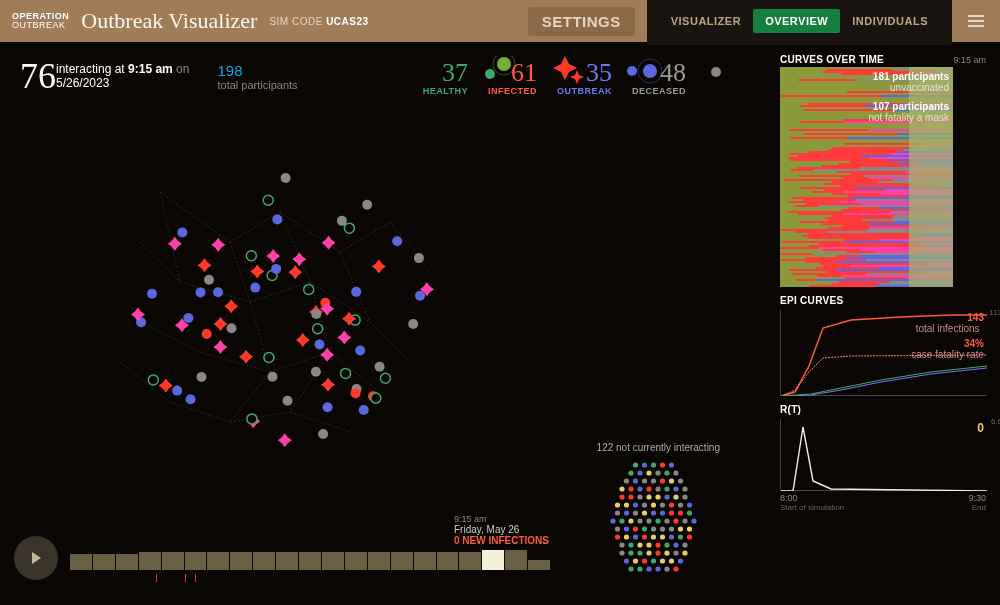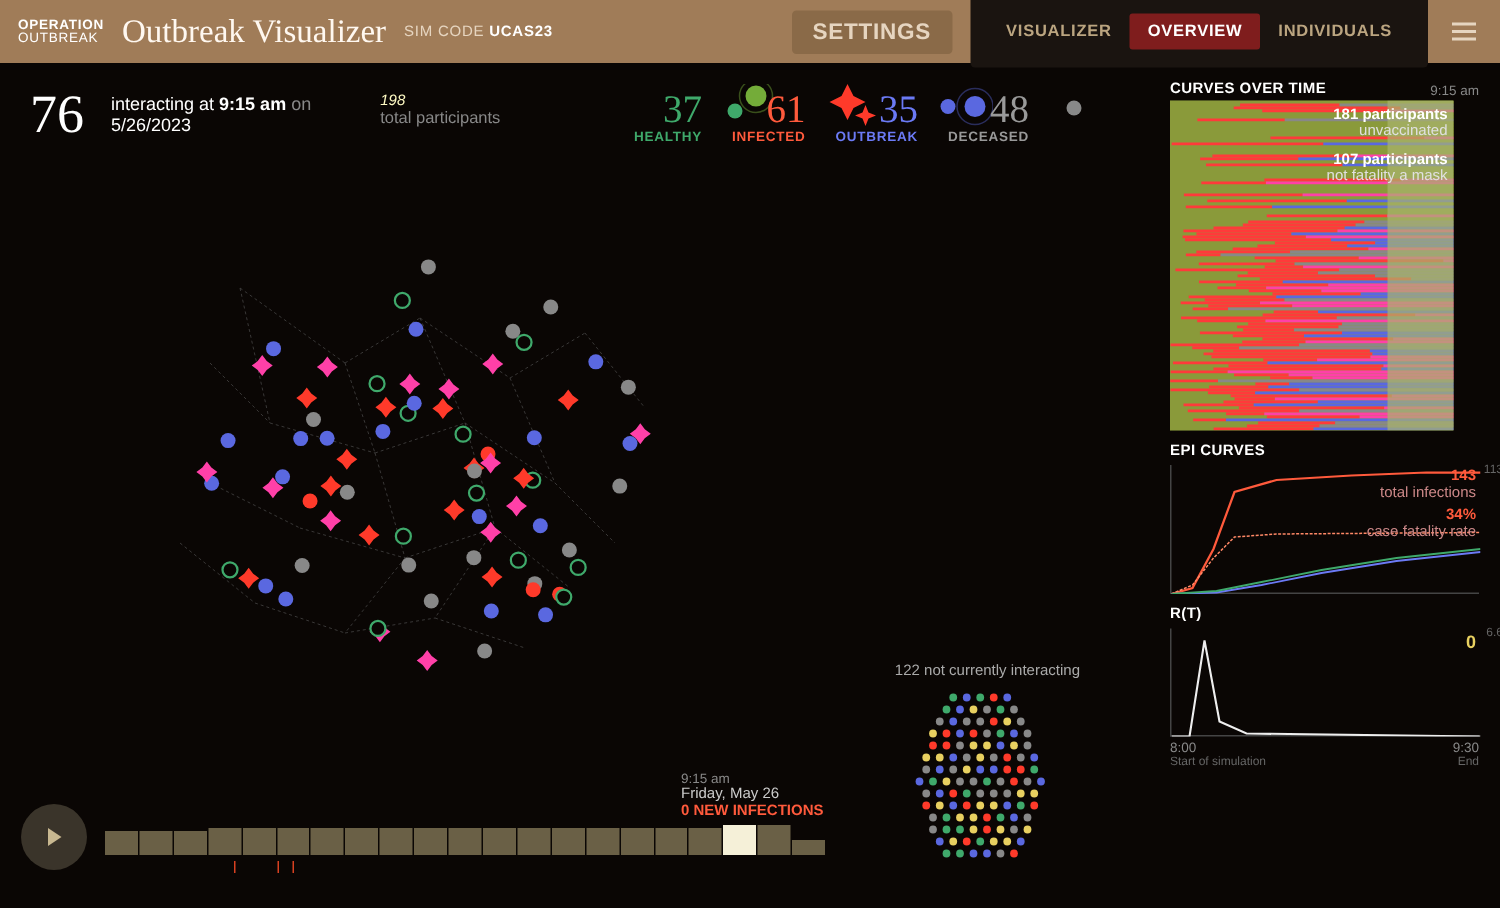--- a/index.html
+++ b/index.html
@@ -59,21 +59,21 @@
 }
 .nav-tab {
   color: #bba580;
   font-size: 11px;
   font-weight: 700;
   letter-spacing: 0.5px;
   padding: 6px 12px;
   cursor: pointer;
 }
 .nav-tab.active {
-  background: #7f1d1d;
+  background: #15803d;
   color: #fff;
   border-radius: 2px;
 }
 .hamburger {
   display: flex;
   flex-direction: column;
   gap: 3px;
   cursor: pointer;
   padding: 4px;
 }
@@ -91,26 +91,26 @@
   padding: 16px 10px 10px 20px;
 }
 .sidebar {
   width: 230px;
   padding: 12px 14px 10px 10px;
   display: flex;
   flex-direction: column;
   gap: 8px;
 }
 
-.interact-row { display: flex; align-items: flex-start; gap: 18px; }
+.interact-row { display: flex; align-items: flex-start; gap: 0; }
 .big-num { font-size: 36px; color: #fff; font-family: Georgia, serif; line-height: 1; }
 .interact-text { font-size: 12px; color: #fff; padding-top: 4px; }
 .interact-text .muted { color: #888; }
 .tot-part { color: #888; font-size: 11px; padding-top: 4px; margin-left: 28px; }
-.tot-part .n { color: #fef9c3; font-size: 10px; display: block; font-style: italic; }
+.tot-part .n { color: #0ea5e9; font-size: 15px; display: block; }
 
 .tallies {
   position: absolute;
   right: 84px;
   top: 18px;
   display: flex;
   flex-direction: row;
   gap: 20px;
   text-align: right;
 }
@@ -207,21 +207,21 @@
   margin-bottom: 4px;
 }
 .panel-time {
   font-size: 9px;
   color: #888;
   text-align: right;
   margin-top: -14px;
   margin-bottom: 2px;
 }
 .sot-chart {
-  width: 189px;
+  width: 173px;
   height: 220px;
   position: relative;
   background: #8a9a3a;
   overflow: hidden;
 }
 .sot-overlay {
   position: absolute;
   top: 4px; right: 4px;
   text-align: right;
   font-size: 10px;
@@ -245,21 +245,21 @@
 }
 .rt-chart { height: 72px; }
 .epi-overlay {
   position: absolute;
   top: 2px; right: 2px;
   text-align: right;
   font-size: 10px;
 }
 .epi-overlay .ti { color: #ff5a3c; }
 .epi-overlay .cf { color: #ff5a3c; }
-.epi-overlay .m { color: #c88; }
+.epi-overlay .m { color: #c88; text-align: center; }
 .axis-lbl {
   position: absolute;
   font-size: 8px;
   color: #666;
 }
 .rt-overlay {
   position: absolute;
   top: 2px; right: 2px;
   font-size: 12px;
   color: #e8d060;

